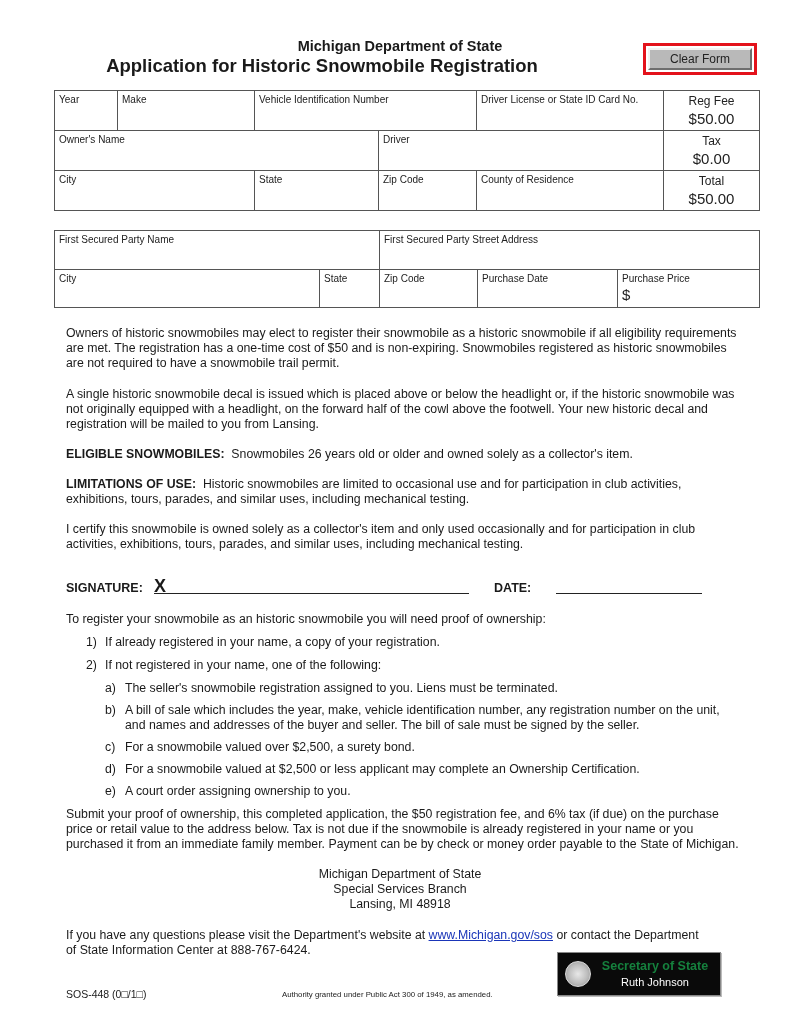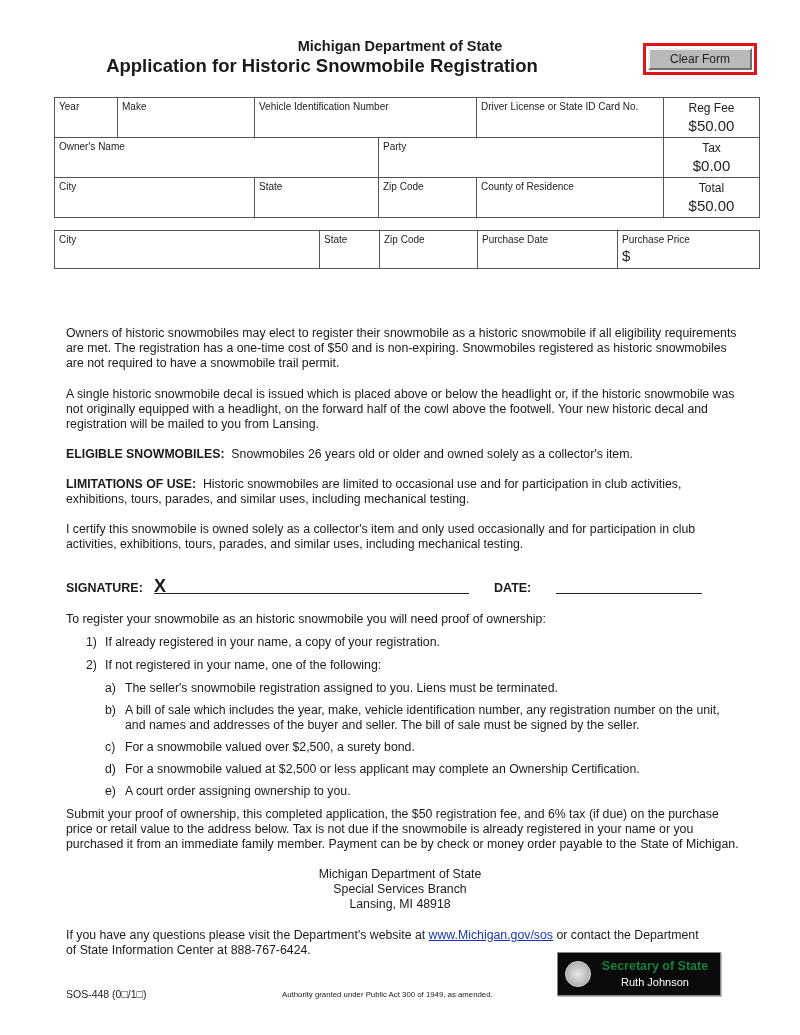--- a/index.html
+++ b/index.html
@@ -41,21 +41,21 @@
 </style>
 </head>
 <body>
 
 <div class="abs header-dept">Michigan Department of State</div>
 <div class="abs header-title">Application for Historic Snowmobile Registration</div>
 <div class="abs clear-wrap">
   <button class="clear-btn">Clear Form</button>
 </div>
 
-<table class="form" style="left:54px; top:97px; width:705px;padding-left:40px;">
+<table class="form" style="left:54px; top:90px; width:705px;padding-left:40px;">
   <colgroup>
     <col style="width:63px">
       <col style="width:137px">
       <col style="width:124px">
       <col style="width:98px">
       <col style="width:187px">
       <col style="width:96px">
   </colgroup>
   <tbody>
       <tr style="height:39px">
@@ -79,21 +79,21 @@
           <span class="fee-label">Reg Fee</span>
           <span class="fee-val">$50.00</span>
         </td>
   </tr>
   <tr style="height:38px">
     <td colspan="3">
           <span class="cell-label">Owner's Name</span>
           <input class="cell-input" style="">
         </td>
     <td colspan="2">
-          <span class="cell-label">Party</span>
+          <span class="cell-label">Driver</span>
           <input class="cell-input" style="">
         </td>
     <td class="fee">
           <span class="fee-label">Tax</span>
           <span class="fee-val">$0.00</span>
         </td>
   </tr>
   <tr style="height:39px">
     <td colspan="2">
           <span class="cell-label">City</span>
@@ -121,20 +121,30 @@
 
 <table class="form" style="left:54px; top:230px; width:705px;">
   <colgroup>
     <col style="width:265px">
       <col style="width:60px">
       <col style="width:98px">
       <col style="width:140px">
       <col style="width:142px">
   </colgroup>
   <tbody>
+      <tr style="height:39px">
+    <td colspan="2">
+          <span class="cell-label">First Secured Party Name</span>
+          <input class="cell-input" style="">
+        </td>
+    <td colspan="3">
+          <span class="cell-label">First Secured Party Street Address</span>
+          <input class="cell-input" style="">
+        </td>
+  </tr>
   <tr style="height:38px">
     <td>
           <span class="cell-label">City</span>
           <input class="cell-input" style="">
         </td>
     <td>
           <span class="cell-label">State</span>
           <input class="cell-input" style="">
         </td>
     <td>

